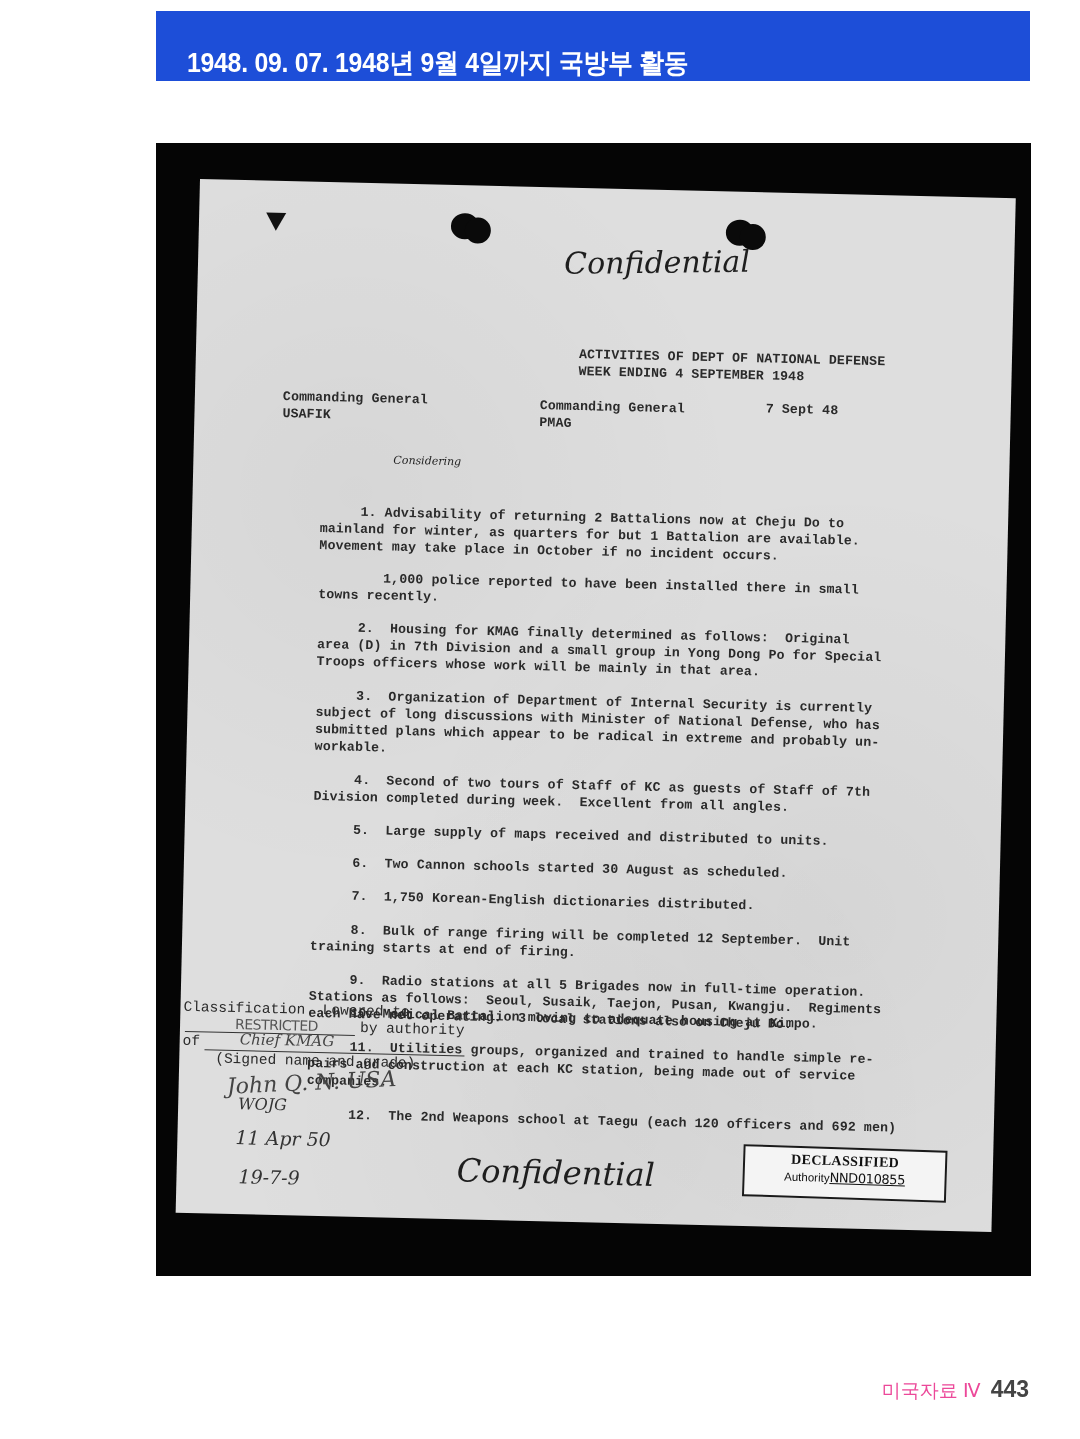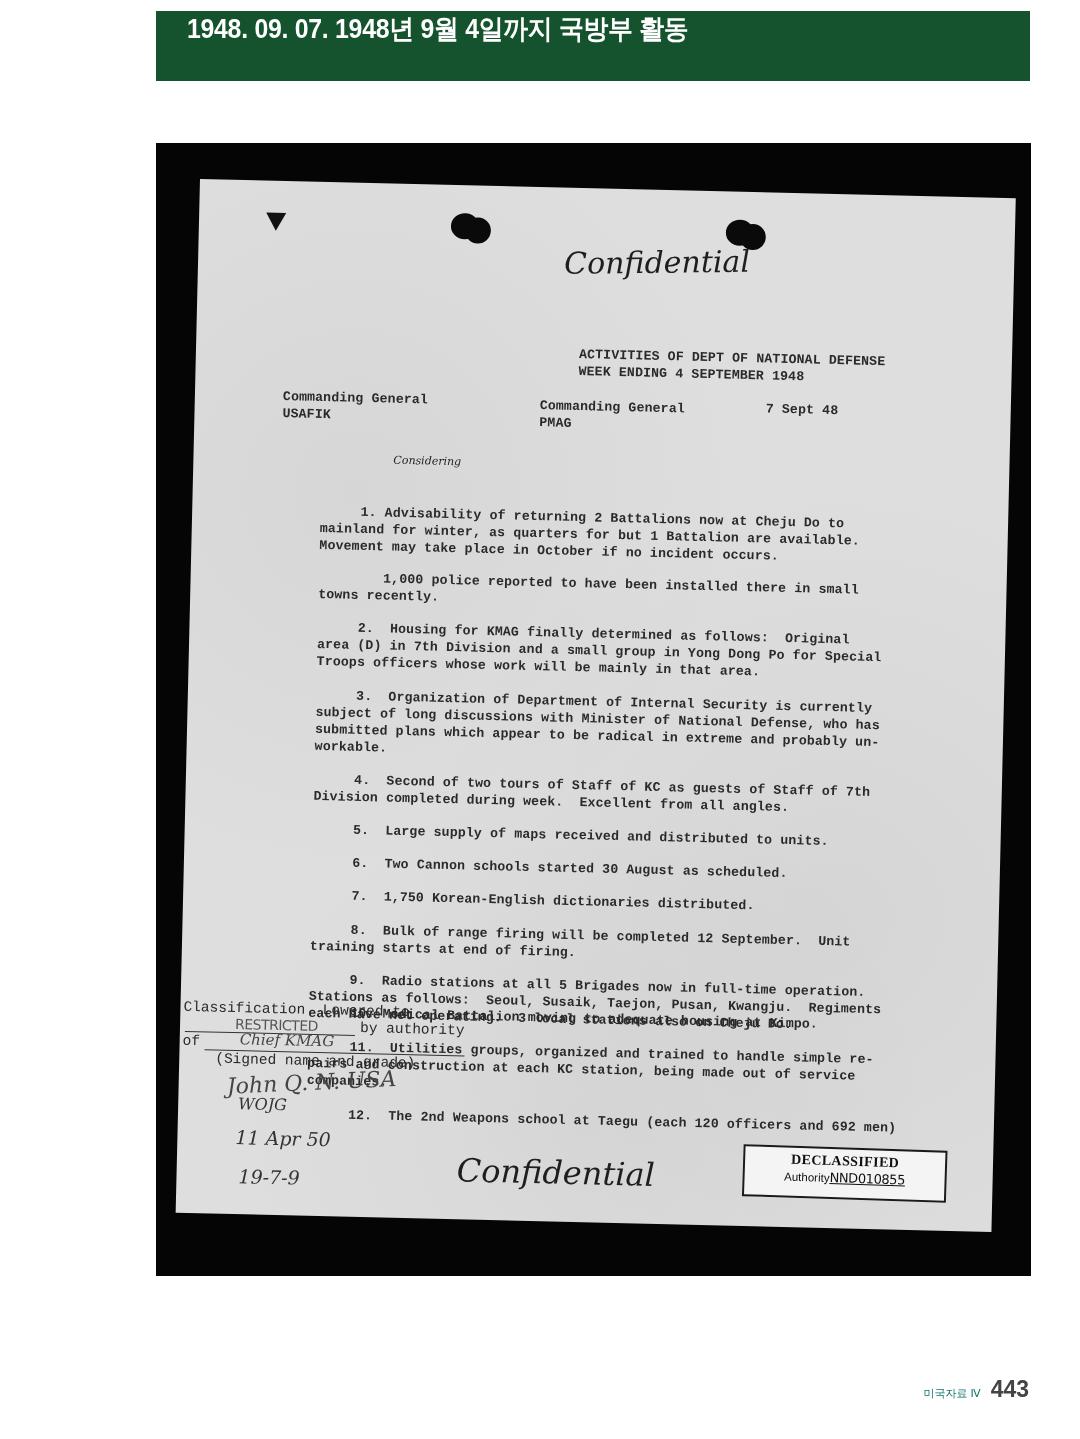--- a/index.html
+++ b/index.html
@@ -13,25 +13,25 @@
       position: relative;
       overflow: hidden;
       font-family: "Liberation Sans", sans-serif;
     }
     .title-bar {
       position: absolute;
       left: 156px;
       top: 11px;
       width: 874px;
       height: 70px;
-      background: #14532d;
+      background: #1d4ed8;
       box-sizing: border-box;
       padding-left: 31px;
       display: flex;
-      align-items: flex-start;
+      align-items: flex-end;
     }
     .title-text {
       color: #ffffff;
       font-family: "Liberation Sans", "DejaVu Sans", sans-serif;
       font-size: 27px;
       font-weight: bold;
       letter-spacing: -0.3px;
       transform: scaleX(0.92);
       transform-origin: left center;
       white-space: nowrap;
@@ -158,22 +158,22 @@
     .footer {
       position: absolute;
       right: 51px;
       top: 1376px;
       display: flex;
       align-items: baseline;
       gap: 10px;
     }
     .footer-series {
       font-family: "Liberation Sans", "DejaVu Sans", sans-serif;
-      font-size: 11px;
-      color: #0f766e;
+      font-size: 19px;
+      color: #ec4899;
     }
     .footer-page {
       font-family: "Liberation Sans", sans-serif;
       font-size: 23px;
       font-weight: bold;
       color: #444;
     }
   </style>
 </head>
 <body>

